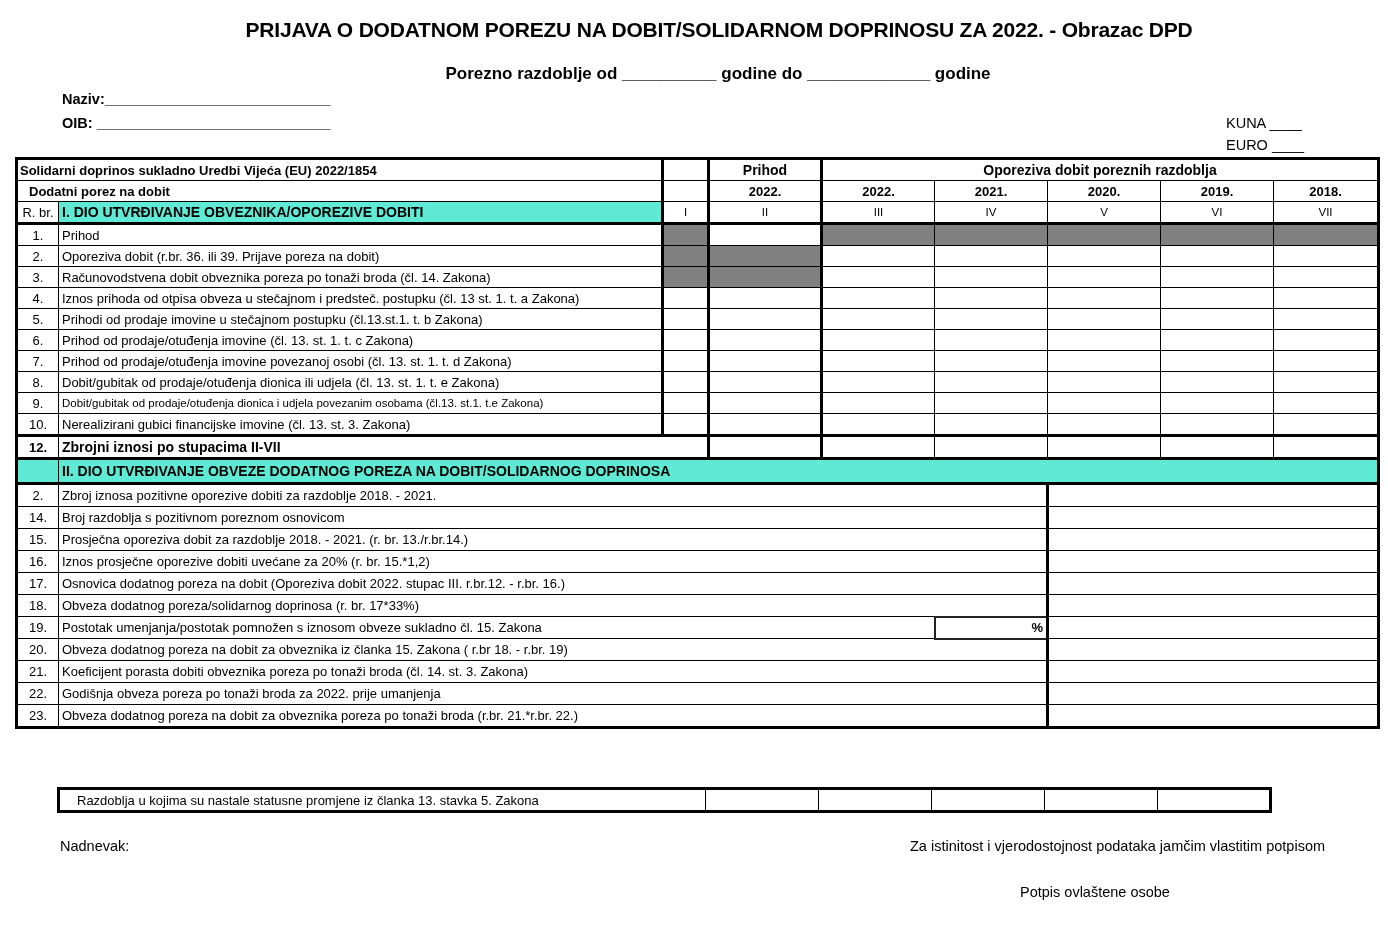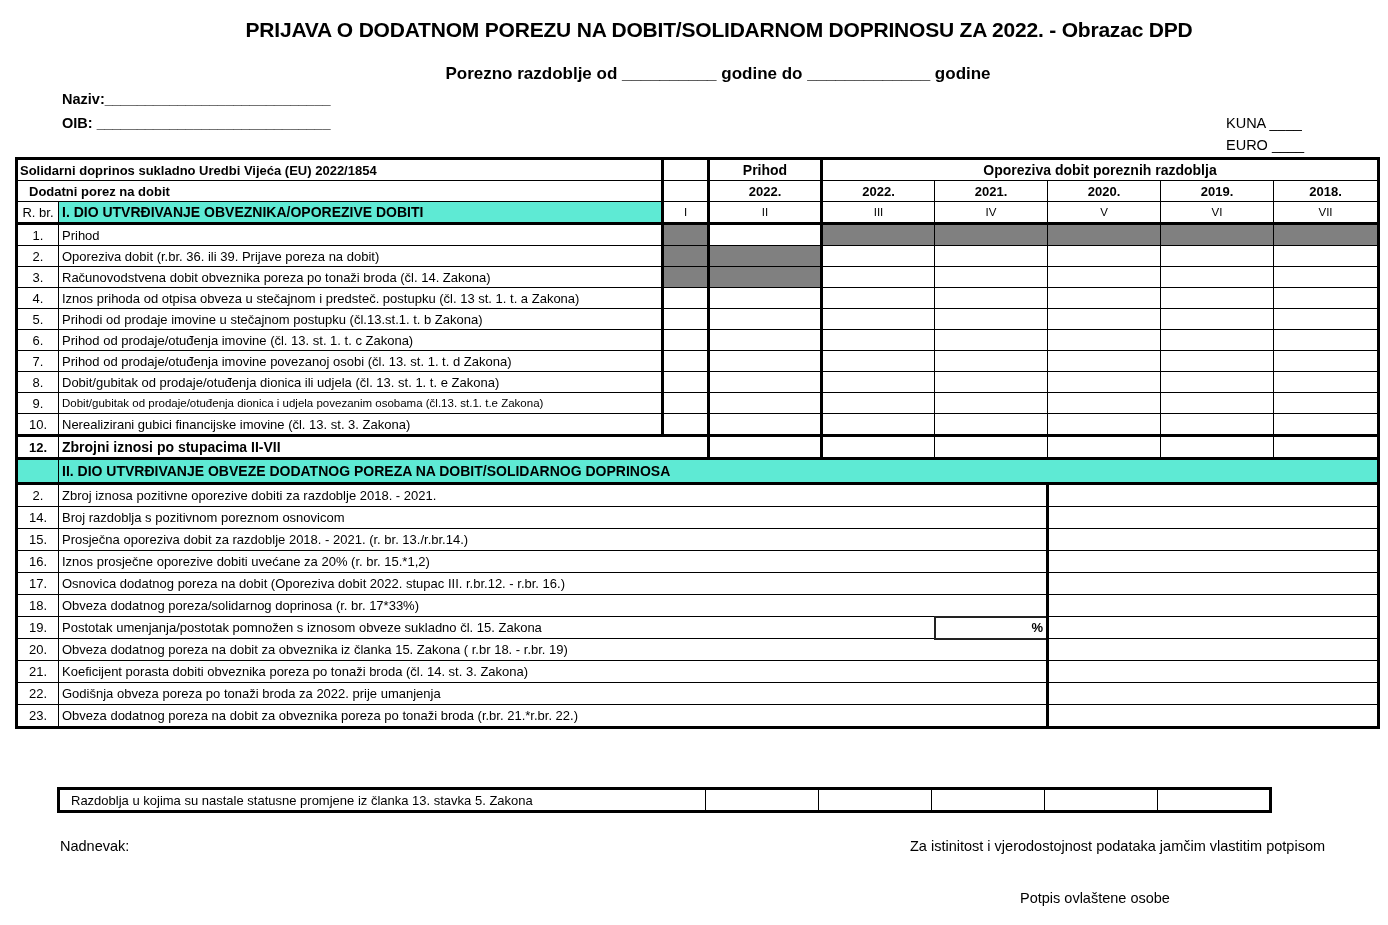--- a/index.html
+++ b/index.html
@@ -14,21 +14,21 @@
   .b{font-weight:bold;}
   .c{text-align:center;}
   .r{text-align:right;}
   .dark{background:#808080;}
   .lgray{background:#5eead4;}
   .thickL{border-left:3px solid #000 !important;}
   .thickB{border-bottom:3px solid #000 !important;}
   .thickT{border-top:3px solid #000 !important;}
   .small{font-size:11.5px;}
   table.status{position:absolute;left:57px;top:787px;border-collapse:collapse;table-layout:fixed;border:3px solid #000;font-size:13px;}
-  table.status td{border:1px solid #000;height:20px;padding:0 11px;white-space:nowrap;}
+  table.status td{border:1px solid #000;height:20px;padding:0 17px;white-space:nowrap;}
   .foot{font-size:14.5px;}
 </style>
 </head>
 <body>
 
 <div class="abs title">PRIJAVA O DODATNOM POREZU NA DOBIT/SOLIDARNOM DOPRINOSU ZA 2022. - Obrazac DPD</div>
 <div class="abs period">Porezno razdoblje od __________ godine do _____________ godine</div>
 
 <div class="abs hdrlbl" style="left:62px;top:91px;">
   <span>Naziv:</span><span>____________________________</span>
@@ -278,13 +278,13 @@
     <td></td>
     <td></td>
     <td></td>
     <td></td>
   </tr>
 </tbody>
   </table>
 
 <div class="abs foot" style="left:60px;top:838px;">Nadnevak:</div>
 <div class="abs foot" style="left:910px;top:838px;">Za istinitost i vjerodostojnost podataka jamčim vlastitim potpisom</div>
-<div class="abs foot" style="left:1020px;top:884px;margin-top:6px;">Potpis ovlaštene osobe</div>
+<div class="abs foot" style="left:1020px;top:884px;">Potpis ovlaštene osobe</div>
 
 </body></html>

